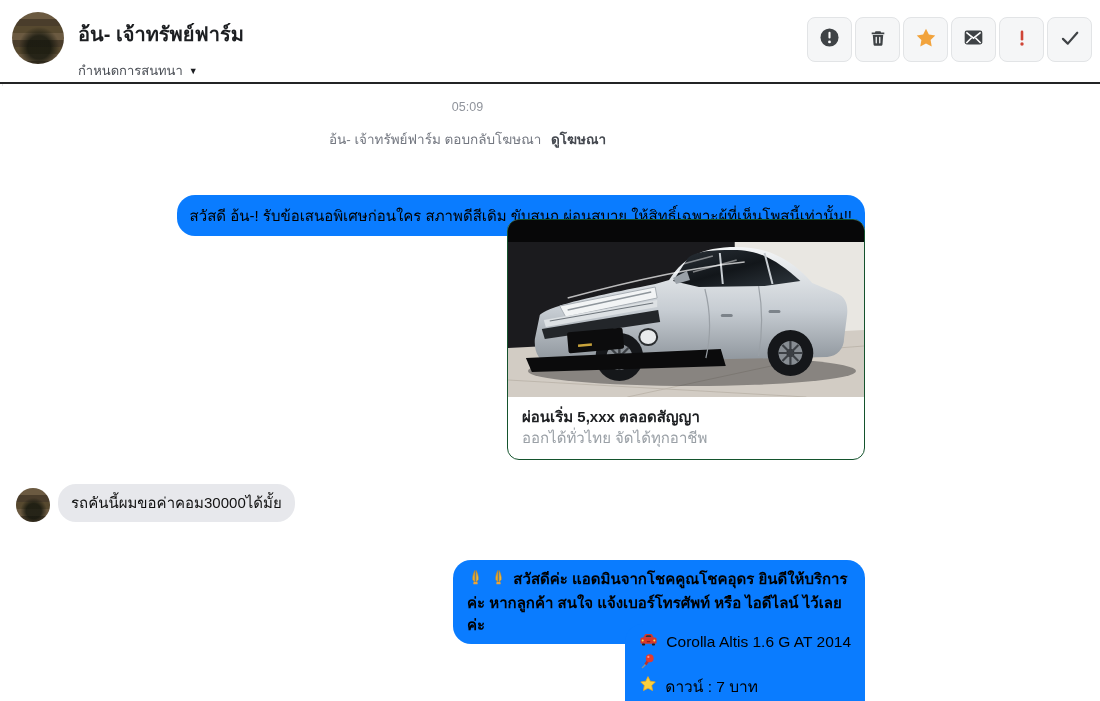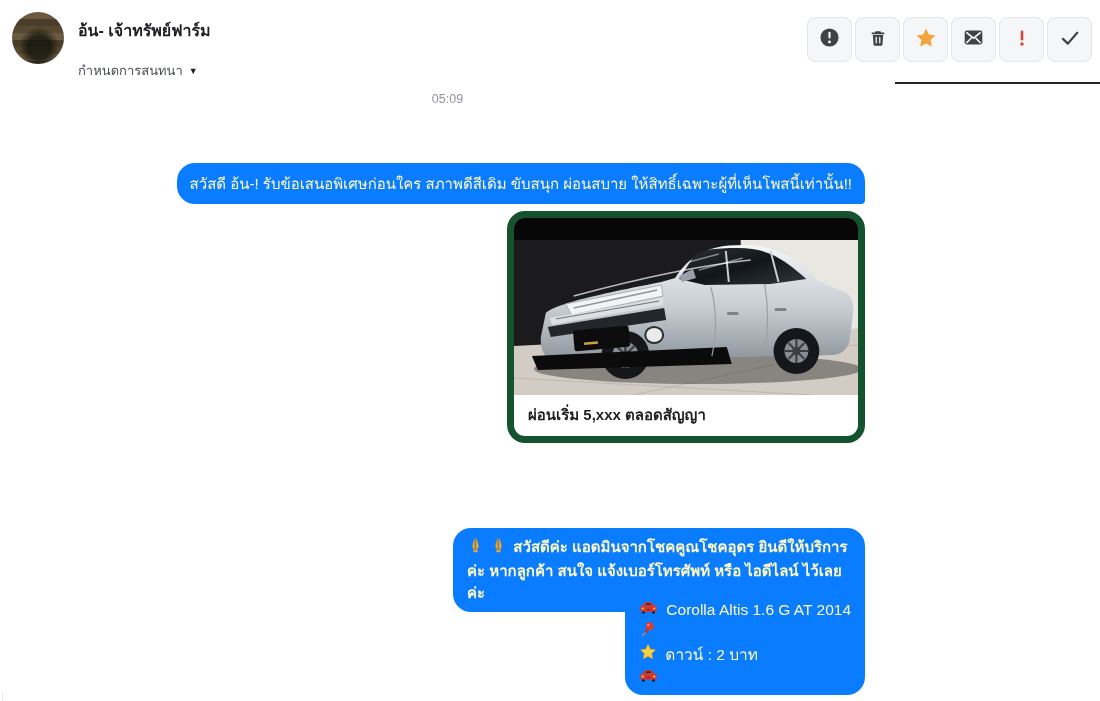--- a/index.html
+++ b/index.html
@@ -13,43 +13,43 @@
 
   
   .header{position:absolute;left:0;top:0;width:1100px;height:84px;background:#fff;
     border-bottom:2px solid var(--header-border);}
   .avatar{border-radius:50%;overflow:hidden;
     background:
       radial-gradient(circle at 52% 68%, rgba(15,18,10,.75) 0 26%, rgba(15,18,10,0) 46%),
       repeating-linear-gradient(180deg,#6b5a41 0 7px,#4a3d2b 7px 14px,#57492f 14px 21px),
       #5c4c35;}
   .header .avatar{position:absolute;left:12px;top:12px;width:52px;height:52px;cursor:pointer;}
-  .peer-name{position:absolute;left:78px;top:18px;font-size:16px;font-weight:bold;color:#1c1e21;}
+  .peer-name{position:absolute;left:78px;top:18px;font-size:20px;font-weight:bold;color:#1c1e21;}
   .peer-sub{position:absolute;left:78px;top:60px;font-size:13px;color:#4b4f56;
     display:flex;align-items:center;gap:6px;cursor:pointer;}
   .peer-sub .caret{font-size:9px;color:#1c1e21;}
 
   .toolbar{position:absolute;right:8px;top:17px;display:flex;gap:3px;}
   .tb-btn{width:45px;height:45px;border:1px solid #e2e4e6;border-radius:8px;background:#f5f6f7;
     display:flex;align-items:center;justify-content:center;cursor:pointer;}
 
   
-  .chat{position:absolute;left:0;top:78px;width:895px;height:615px;background:#fff;}
+  .chat{position:absolute;left:0;top:86px;width:895px;height:615px;background:#fff;padding-left:20px;}
   .timestamp{position:absolute;top:14px;width:100%;text-align:center;
     font-size:12.5px;color:#90949c;}
   .context{position:absolute;top:42px;width:100%;text-align:center;font-size:13.5px;color:#737780;}
   .context b{color:#44484f;margin-left:6px;cursor:pointer;}
 
-  .bubble-out{background:var(--accent-blue);color:#fef9c3;font-size:15px;border-radius:18px;
-    padding:9px 13px;line-height:23px;}
+  .bubble-out{background:var(--accent-blue);color:#000000;font-size:15px;border-radius:18px;
+    padding:9px 13px;line-height:23px;margin-top:24px;}
   .msg1{position:absolute;right:30px;top:85px;border-bottom-right-radius:4px;white-space:nowrap;}
 
   
-  .card{position:absolute;right:30px;top:133px;width:358px;border:7px solid #14532d;
-    border-radius:18px;background:#fff;overflow:hidden;cursor:pointer;
+  .card{position:absolute;right:30px;top:133px;width:358px;border:1px solid #14532d;
+    border-radius:12px;background:#fff;overflow:hidden;cursor:pointer;
     box-shadow:0 0 0 0 transparent;}
   .card .photo{display:block;width:356px;height:177px;}
   .card .cap{padding:9px 14px 11px 14px;}
   .card .cap .t{font-size:15px;font-weight:bold;color:#1c1e21;line-height:21px;}
   .card .cap .s{font-size:15px;color:#9aa0a6;line-height:21px;}
 
   
   .in-row{position:absolute;left:16px;top:398px;display:flex;align-items:flex-end;gap:8px;}
   .in-row .avatar{width:34px;height:34px;cursor:pointer;}
   .bubble-in{background:var(--bubble-gray);color:#111;font-size:15px;border-radius:18px;
@@ -125,20 +125,24 @@
           </svg>
       </span>
     </div>
   </div>
 </div>
 
 <div class="chat">
 
   <div class="timestamp">05:09</div>
 
+  <div class="context">
+    <span>อ้น- เจ้าทรัพย์ฟาร์ม ตอบกลับโฆษณา</span>
+    <b>ดูโฆษณา</b>
+  </div>
 
   <div class="bubble-out msg1">สวัสดี อ้น-! รับข้อเสนอพิเศษก่อนใคร สภาพดีสีเดิม ขับสนุก ผ่อนสบาย ให้สิทธิ์เฉพาะผู้ที่เห็นโพสนี้เท่านั้น!!</div>
 
   <div class="card">
     <svg class="photo" viewBox="0 0 358 177" preserveAspectRatio="none">
       <defs>
         <linearGradient id="bodyGrad" x1="0" y1="0" x2="0" y2="1">
           <stop offset="0" stop-color="#f4f6f7"></stop>
             <stop offset=".55" stop-color="#c6ccd2"></stop>
             <stop offset="1" stop-color="#8d949b"></stop>
@@ -182,23 +186,28 @@
       <polygon points="18,138 214,129 219,146 24,152" fill="#0b0b0c"></polygon>
 
       <polygon points="166,58 180,51 183,60 169,64" fill="#9aa1a8"></polygon>
       <path d="M198 69 C204 92 204 116 199 138 M252 66 C256 88 256 112 252 136" stroke="#9aa0a6" stroke-width="1.2" fill="none"></path>
       <rect x="214" y="94" width="12" height="3" rx="1.5" fill="#7c838a"></rect>
       <rect x="262" y="90" width="12" height="3" rx="1.5" fill="#7c838a"></rect>
       <path d="M60 78 C120 62 180 48 238 42" stroke="rgba(255,255,255,.7)" stroke-width="1.6" fill="none"></path>
     </svg>
     <div class="cap">
       <div class="t">ผ่อนเริ่ม 5,xxx ตลอดสัญญา</div>
-    </div>
-  </div>
-
+      <div class="s">ออกได้ทั่วไทย จัดได้ทุกอาชีพ</div>
+    </div>
+  </div>
+
+  <div class="in-row">
+    <div class="avatar"></div>
+    <div class="bubble-in">รถคันนี้ผมขอค่าคอม30000ได้มั้ย</div>
+  </div>
 
   <div class="bubble-out msg2">
     <span class="pray"><svg width="17" height="17" viewBox="0 0 20 20">
           <path d="M9.3 1.8 C7.6 5 6.4 8.8 6.8 12.4 L9.3 16 Z" fill="#eeb02f" stroke="#c9891d" stroke-width=".8"></path>
           <path d="M10.7 1.8 C12.4 5 13.6 8.8 13.2 12.4 L10.7 16 Z" fill="#f6c244" stroke="#c9891d" stroke-width=".8"></path>
           <rect x="7.4" y="15.4" width="5.2" height="2.6" rx="1" fill="#e8a33d"></rect>
         </svg></span>
     <span class="pray"><svg width="17" height="17" viewBox="0 0 20 20">
           <path d="M9.3 1.8 C7.6 5 6.4 8.8 6.8 12.4 L9.3 16 Z" fill="#eeb02f" stroke="#c9891d" stroke-width=".8"></path>
           <path d="M10.7 1.8 C12.4 5 13.6 8.8 13.2 12.4 L10.7 16 Z" fill="#f6c244" stroke="#c9891d" stroke-width=".8"></path>
@@ -226,21 +235,21 @@
             <line x1="8.2" y1="13" x2="3.6" y2="17.6" stroke="#8a8f94" stroke-width="1.6"></line>
             <path d="M10.6 9.2 L7.6 13.6" stroke="#b8352a" stroke-width="3"></path>
             <circle cx="12.6" cy="6.2" r="4.6" fill="#e23b2e"></circle>
             <circle cx="11" cy="4.6" r="1.3" fill="#ff9184"></circle>
           </svg></span>
     </div>
     <div class="spec-line">
       <span><svg width="18" height="18" viewBox="0 0 20 20">
             <path d="M10 1.8l2.5 5.1 5.6.8-4 4 .95 5.6L10 14.6l-5 2.7.95-5.6-4-4 5.6-.8z" fill="#fbd040" stroke="#e9a924" stroke-width=".9"></path>
           </svg></span>
-      <span>ดาวน์ : 2 บาท</span>
+      <span>ดาวน์ : 7 บาท</span>
     </div>
     <div class="spec-line">
       <span><svg width="19" height="15" viewBox="0 0 20 16">
             <path d="M4.2 6.2 L6.2 2.6 C6.5 2.2 6.9 2 7.4 2 h5.2 c.5 0 .9.2 1.2.6 l2 3.6 Z" fill="#d7372b"></path>
             <polygon points="6.8,5.4 8,3.4 12,3.4 13.2,5.4" fill="#273540"></polygon>
             <rect x="1.4" y="5.8" width="17.2" height="6.6" rx="1.6" fill="#d7372b"></rect>
             <circle cx="3.8" cy="9" r="1.1" fill="#ffd84d"></circle>
             <circle cx="16.2" cy="9" r="1.1" fill="#ffd84d"></circle>
             <rect x="8" y="9.6" width="4" height="1.4" rx=".7" fill="#8e1f17"></rect>
             <rect x="3" y="12.2" width="3.4" height="2.2" rx="1" fill="#1d1d1f"></rect>

